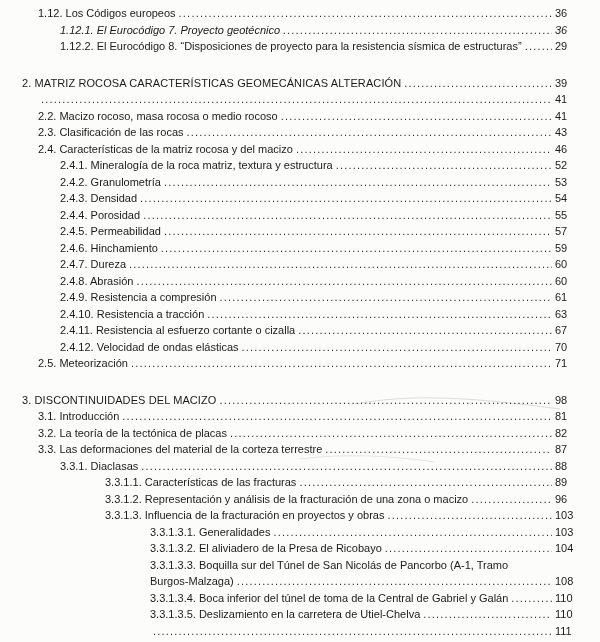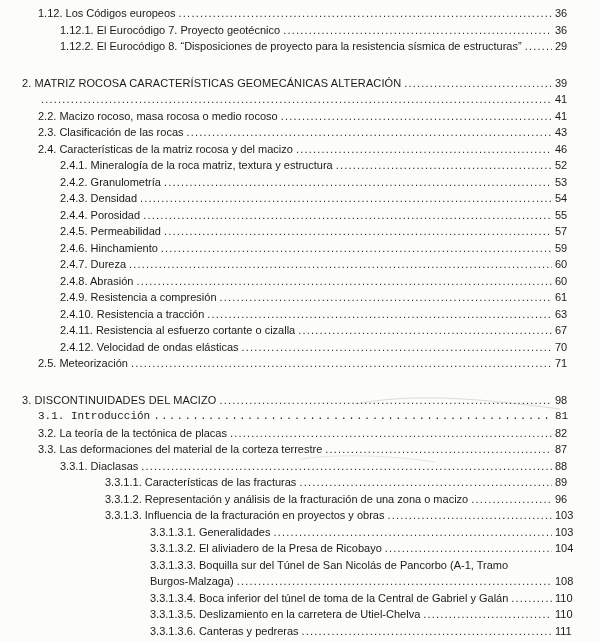--- a/index.html
+++ b/index.html
@@ -69,21 +69,21 @@
 
 <div class="toc">
   <div>
       <div class="toc-row" style="padding-left: 16px;">
         <div class="toc-line">
           <span class="entry-text">1.12. Los Códigos europeos</span>
           <span class="leader"></span>
           <span class="page-num">36</span>
         </div>
       </div>
-      <div class="toc-row" style="padding-left: 38px;">
+      <div class="toc-row" style="padding-left: 38px; font-style: italic;">
         <div class="toc-line">
           <span class="entry-text">1.12.1. El Eurocódigo 7. Proyecto geotécnico</span>
           <span class="leader"></span>
           <span class="page-num">36</span>
         </div>
       </div>
       <div class="toc-row" style="padding-left: 38px;">
         <div class="toc-line">
           <span class="entry-text">1.12.2. El Eurocódigo 8. “Disposiciones de proyecto para la resistencia sísmica de estructuras”</span>
           <span class="leader"></span>
@@ -217,21 +217,21 @@
         </div>
       </div>
       <div class="toc-gap"></div>
       <div class="toc-row chapter" style="padding-left: 0px;">
         <div class="toc-line">
           <span class="entry-text">3. DISCONTINUIDADES DEL MACIZO</span>
           <span class="leader"></span>
           <span class="page-num">98</span>
         </div>
       </div>
-      <div class="toc-row" style="padding-left: 16px; font-family: Liberation Mono, monospace;">
+      <div class="toc-row" style="padding-left: 16px;">
         <div class="toc-line">
           <span class="entry-text">3.1. Introducción</span>
           <span class="leader"></span>
           <span class="page-num">81</span>
         </div>
       </div>
       <div class="toc-row" style="padding-left: 16px;">
         <div class="toc-line">
           <span class="entry-text">3.2. La teoría de la tectónica de placas</span>
           <span class="leader"></span>
@@ -306,19 +306,18 @@
       </div>
       <div class="toc-row" style="padding-left: 128px;">
         <div class="toc-line">
           <span class="entry-text">3.3.1.3.5. Deslizamiento en la carretera de Utiel-Chelva</span>
           <span class="leader"></span>
           <span class="page-num">110</span>
         </div>
       </div>
       <div class="toc-row" style="padding-left: 128px;">
         <div class="toc-line">
-          <span class="entry-text">3.3.1.3.6. Canteras y pedreras</span>
           <span class="leader"></span>
           <span class="page-num">111</span>
         </div>
       </div>
     </div>
 </div>
 
 </body></html>

